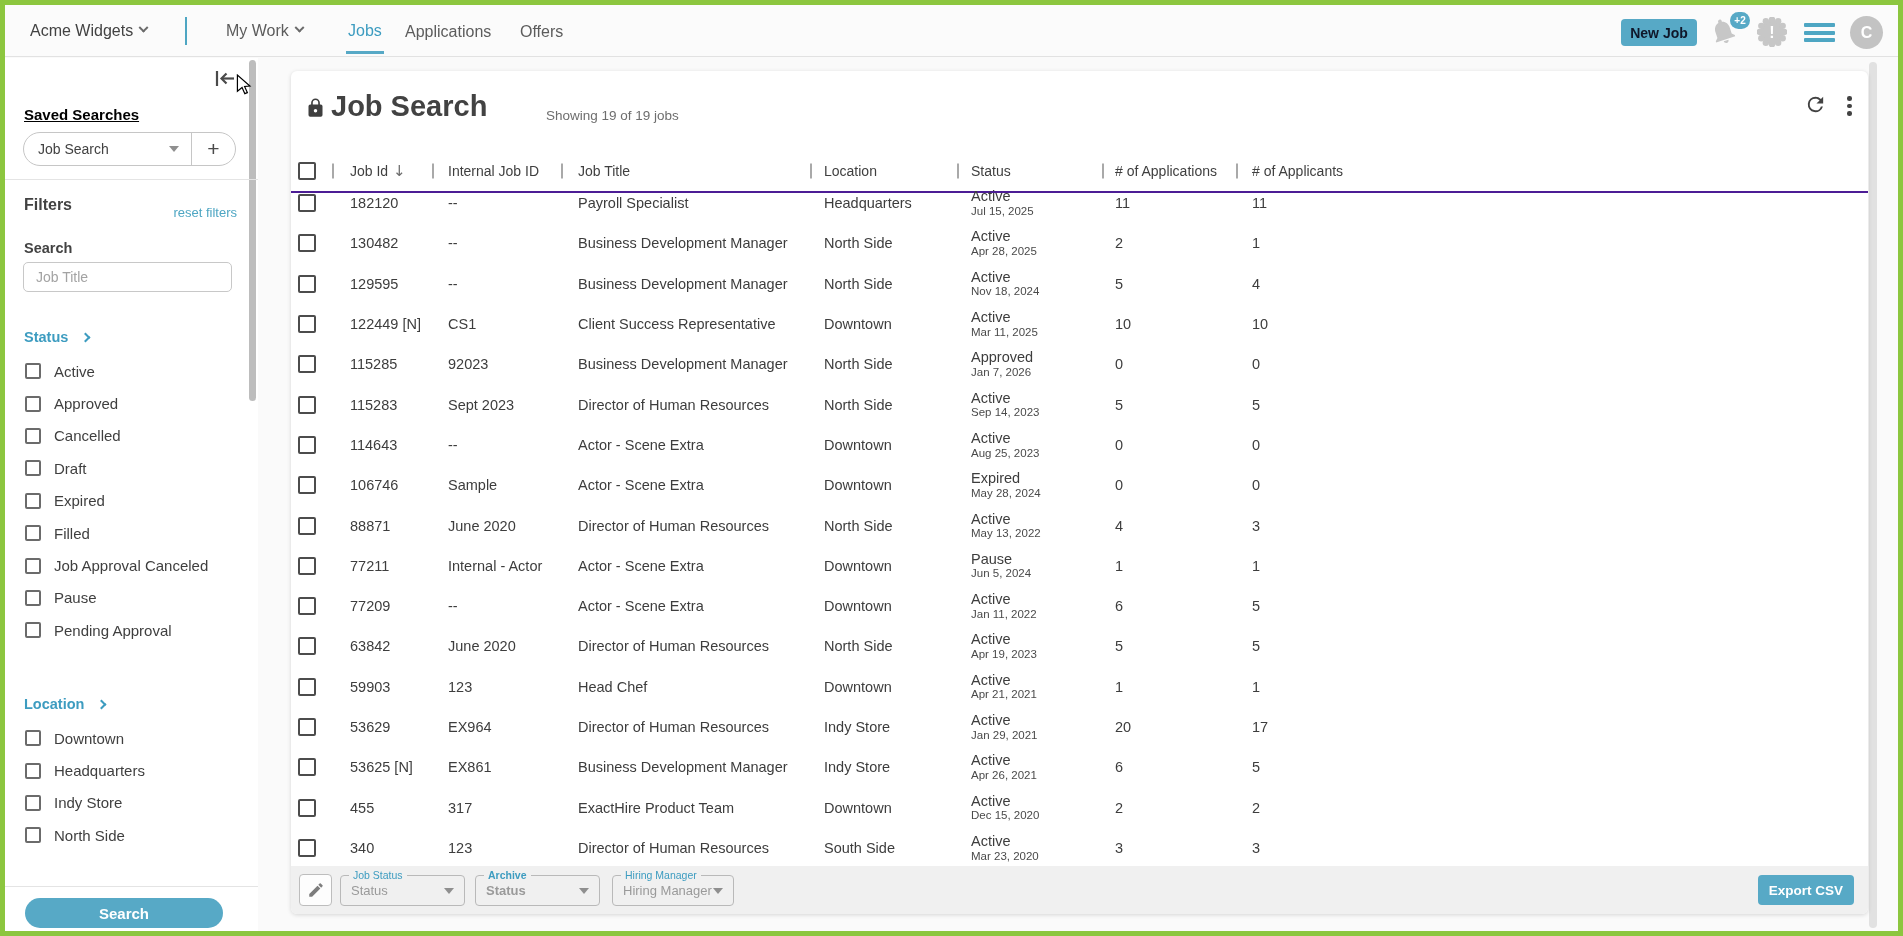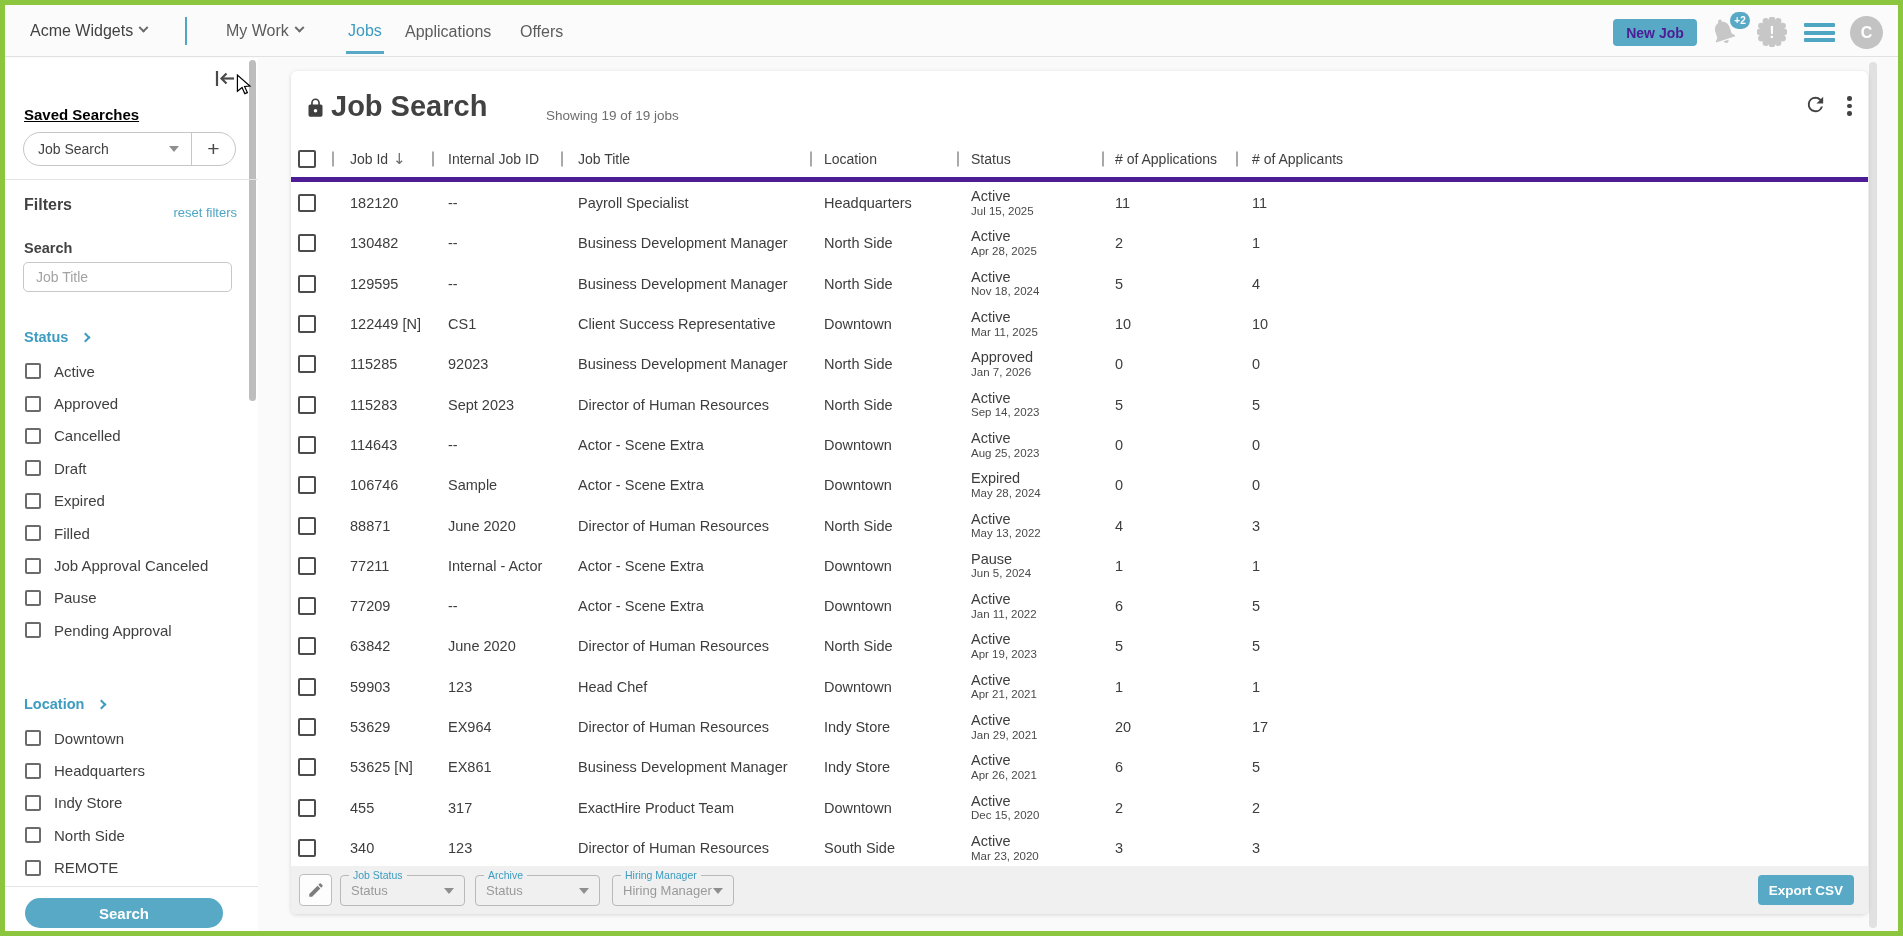--- a/index.html
+++ b/index.html
@@ -12,22 +12,22 @@
             border-bottom:1px solid #e2e2e2; z-index:10; }
   .nav-item { position:absolute; top:0; height:51px; display:flex; align-items:center; gap:7px;
               font-size:16px; color:#5c5c5c; cursor:pointer; }
   .brand { left:25px; color:#424242; font-weight:500; }
   .nav-divider { position:absolute; left:180px; top:12px; width:2px; height:28px; background:#4EA6C3; }
   .chev { display:inline-block; width:7px; height:7px; border-right:2px solid #6b6b6b;
           border-bottom:2px solid #6b6b6b; transform:rotate(45deg) translate(-2px,-2px); }
   .tab-active { color:#3d9cc0; font-weight:500; }
   .tab-active .tab-label { border-bottom:3px solid #57a9c6; padding:14px 2px 11px 2px; }
   .plain-tab { padding-top:2px;justify-content:flex-end; }
-  .newjob-btn { position:absolute; right:201px; top:14px; width:84px; height:27px; background:#57a9c6;
-                color:#4c1d95; font-size:14px; font-weight:bold; border:none; border-radius:4px; cursor:pointer; }
+  .newjob-btn { position:absolute; right:201px; top:14px; width:76px; height:27px; background:#57a9c6;
+                color:#0f172a; font-size:14px; font-weight:bold; border:none; border-radius:4px; cursor:pointer; }
   .bell-wrap { position:absolute; right:156px; top:11px; width:34px; height:34px; cursor:pointer; }
   .bell-badge { position:absolute; right:-8px; top:-4px; min-width:20px; height:17px; border-radius:9px;
                 background:#57a9c6; color:#fff; font-size:10px; font-weight:bold; display:flex;
                 align-items:center; justify-content:center; padding:0 4px; }
   .seal-wrap { position:absolute; right:111px; top:12px; width:30px; height:30px; cursor:pointer; }
   .burger { position:absolute; right:63px; top:18px; width:31px; height:19px; display:flex;
             flex-direction:column; justify-content:space-between; cursor:pointer; }
   .burger div { height:4px; background:#4EA6C3; border-radius:1px; }
   .avatar { position:absolute; right:15px; top:11px; width:33px; height:33px; border-radius:50%;
             background:#c3c3c3; color:#fff; font-weight:bold; font-size:16px; display:flex;
@@ -71,21 +71,21 @@
   .main-scrollbar { position:absolute; left:1869px; top:62px; width:8px; height:866px;
                     background:#e1e1e1; border-radius:4px; }
   .card-title-row { position:absolute; left:0; top:0; width:100%; height:69px; }
   .lock-icon { position:absolute; left:14px; top:25px; }
   .card-title { position:absolute; left:40px; top:19px; font-size:29px; font-weight:bold; color:#424242; }
   .card-subtitle { position:absolute; left:255px; top:37px; font-size:13.5px; color:#6e6e6e; }
   .refresh-btn { position:absolute; left:1513px; top:22px; cursor:pointer; }
   .kebab { position:absolute; left:1556px; top:25px; display:flex; flex-direction:column; gap:3px; cursor:pointer; }
   .kebab div { width:4.5px; height:4.5px; border-radius:50%; background:#424242; }
 
-  .thead { position:absolute; left:0; top:69px; width:100%; height:42px; border-bottom:5px solid #4c1d95; }
+  .thead { position:absolute; left:0; top:80px; width:100%; height:42px; border-bottom:2px solid #4c1d95; }
   .hcell { position:absolute; top:50%; transform:translateY(-50%); font-size:14px; color:#3f3f3f; }
   .hsep { position:absolute; top:50%; transform:translateY(-50%); width:1.5px; height:15px; background:#a9a9a9; }
   .sort-arrow { position:absolute; left:102px; top:50%; transform:translateY(-50%);
                 font-size:15px; color:#6d6d6d; cursor:pointer; font-family:"DejaVu Sans",sans-serif; }
   .hcheck,.rcheck { position:absolute; left:7px; top:50%; transform:translateY(-50%); width:18px; height:18px;
             border:2px solid #4c4c4c; border-radius:2px; background:#fff; cursor:pointer; }
 
   .rows { position:absolute; left:0; top:112px; width:100%; height:683px; overflow:hidden; }
   .row { position:relative; height:40.3px; }
   .cell { position:absolute; top:50%; transform:translateY(-50%); font-size:14.5px; color:#3d3d3d; white-space:nowrap; }
@@ -97,21 +97,21 @@
                border-radius:0 0 6px 6px; z-index:3; }
   .pencil-btn { position:absolute; left:8px; top:8px; width:33px; height:32px; background:#fdfdfd;
                 border:1px solid #bdbdbd; border-radius:4px; display:flex; align-items:center;
                 justify-content:center; cursor:pointer; }
   .fset { position:absolute; top:9px; height:31px; border:1px solid #b9b9b9; border-radius:4px;
           display:flex; align-items:center; justify-content:space-between; padding:0 10px; cursor:pointer; }
   .fset-label { position:absolute; top:-7px; left:8px; background:#f0f0f0; padding:0 4px;
                 font-size:10.5px; color:#3d9cc0; white-space:nowrap; }
   .fset-value { font-size:13px; color:#9a9a9a; white-space:nowrap; }
   .fs-jobstatus { left:49px; width:125px; }
-  .fs-archive { left:184px; width:125px; }
+  .fs-archive { left:184px; width:125px;font-weight:bold; }
   .fs-hm { left:321px; width:122px; }
   .export-btn { position:absolute; right:14px; top:9px; width:96px; height:30px; background:#57a9c6;
                 color:#fff; font-size:13.5px; font-weight:bold; border:none; border-radius:4px; cursor:pointer; }
 
   .cursor { position:absolute; left:234px; top:74px; z-index:60; pointer-events:none; }
 </style>
 </head>
 <body>
 
 <div class="topnav">
@@ -273,24 +273,20 @@
       <div class="fitem">
         <span class="cbx"></span>
         <span>Indy Store</span>
       </div>
 
       <div class="fitem">
         <span class="cbx"></span>
         <span>North Side</span>
       </div>
 
-      <div class="fitem">
-        <span class="cbx"></span>
-        <span>REMOTE</span>
-      </div>
     </div>
 
   <div class="sb-divider" style="top:828px"></div>
   <button class="sb-search-btn">Search</button>
 </div>
 
 <div class="main-scrollbar"></div>
 <div class="card">
 
   <div class="card-title-row">

